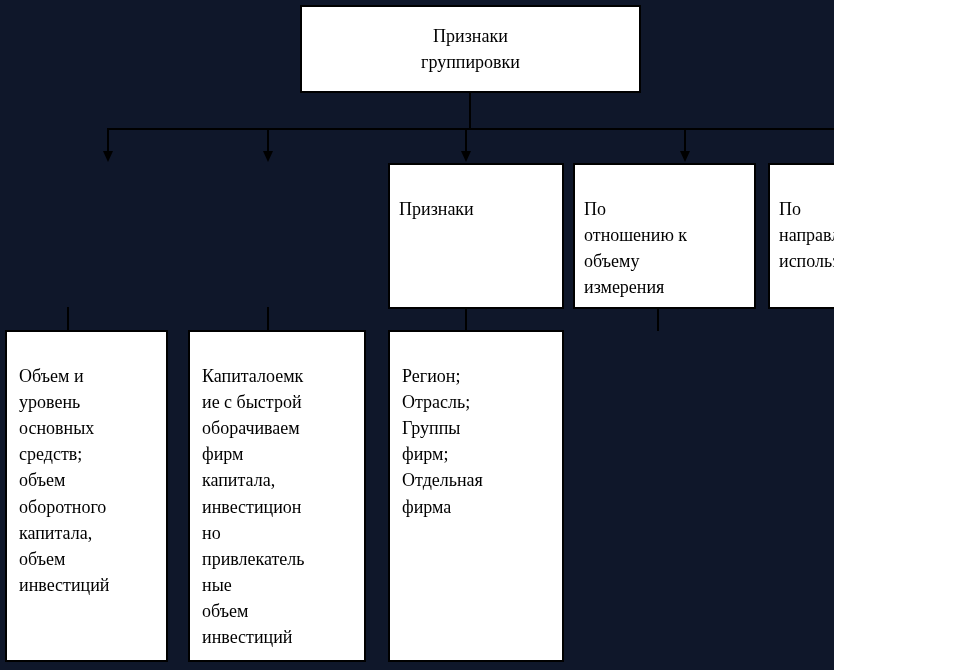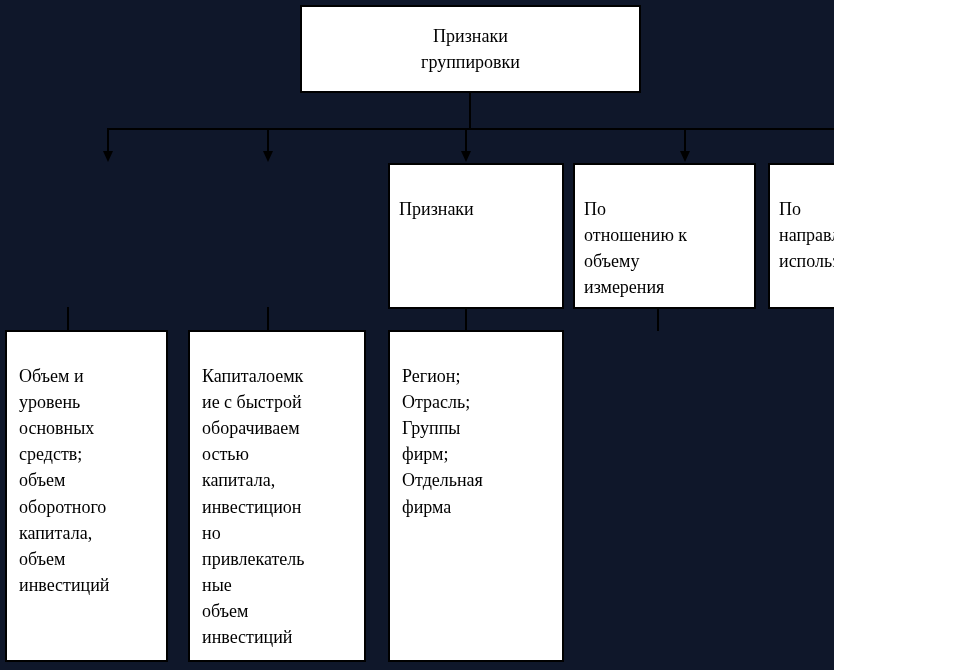--- a/index.html
+++ b/index.html
@@ -113,21 +113,21 @@
 объем
 оборотного
 капитала,
 объем
 инвестиций</span>
   </div>
   <div class="box row-detail c2">
     <span>Капиталоемк
 ие с быстрой
 оборачиваем
-остью
+фирм
 капитала,
 инвестицион
 но
 привлекатель
 ные
 объем
 инвестиций</span>
   </div>
   <div class="box row-detail c3">
     <span>Регион;

